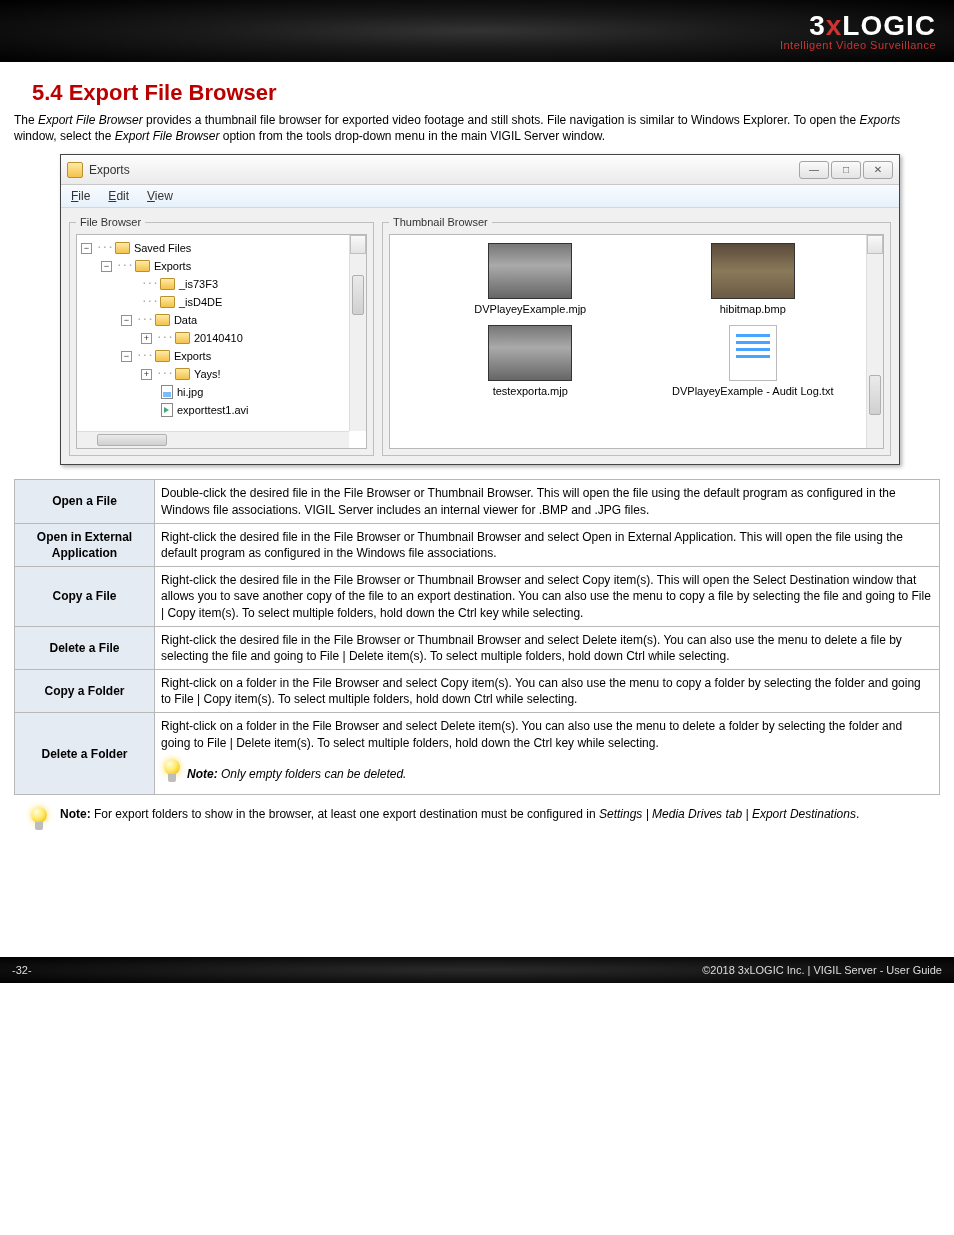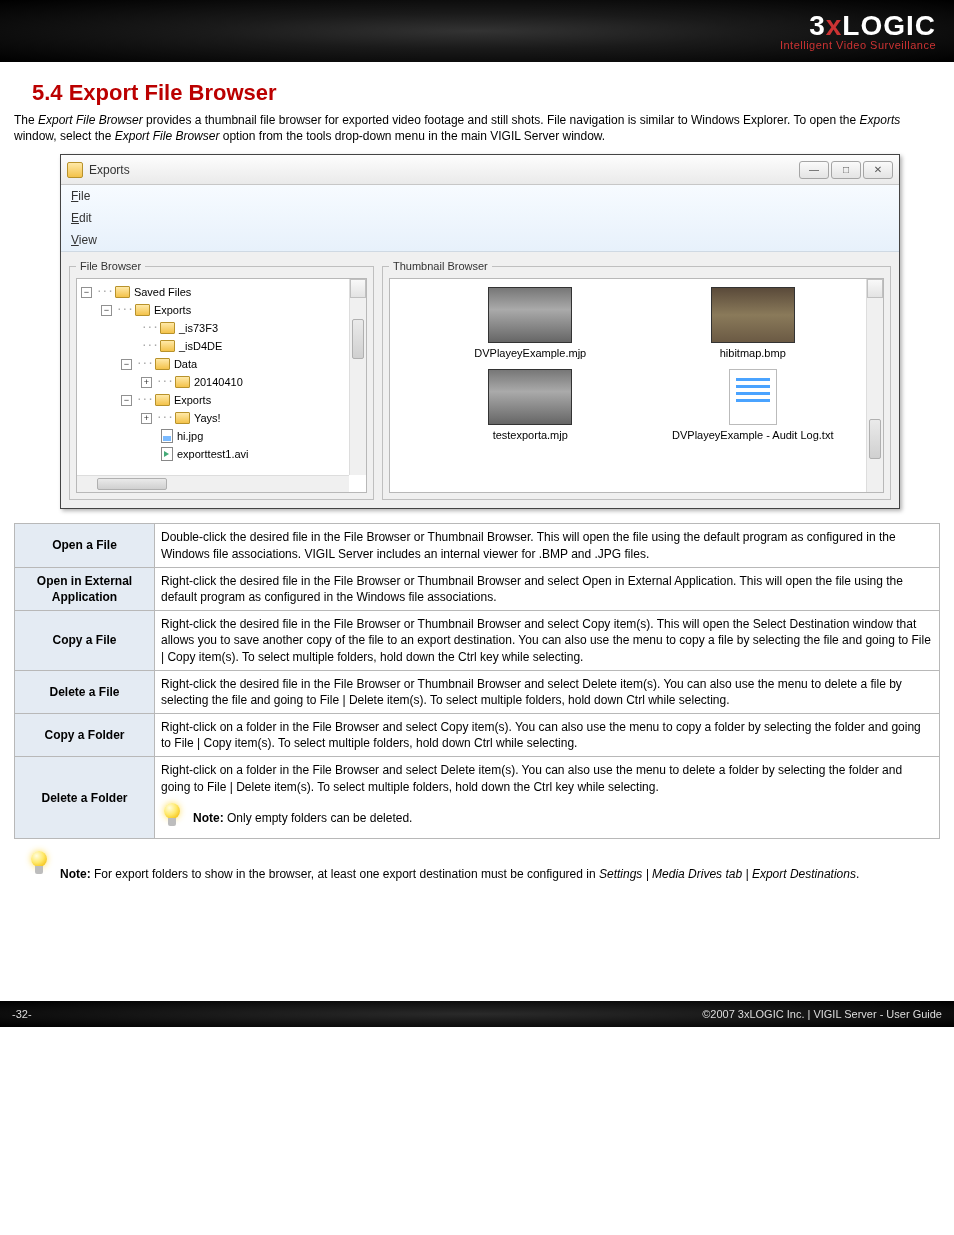--- a/index.html
+++ b/index.html
@@ -93,27 +93,26 @@
     margin-left: 2px;
     display: flex;
     align-items: center;
     justify-content: center;
     font-size: 10px;
     color: #555;
     font-family: Arial,sans-serif;
   }
   .menubar {
     display: flex;
-    gap: 8px;
+    gap: 18px;
     padding: 4px 10px;
     font-size: 12px;
     color: #333;
     background: linear-gradient(#f7fbff,#e7f1fb);
     border-bottom: 1px solid #cfd9e3;
-    flex-direction: column;
   }
   .menubar span u { text-decoration: underline; }
   .panes {
     display: flex;
     padding: 8px;
     gap: 8px;
     background: #f0f0f0;
     align-items: stretch;
   }
   fieldset.pane {
@@ -229,40 +228,40 @@
   }
   table.actions th {
     width: 140px;
     text-align: center;
     background: #e4ebf3;
     font-weight: bold;
     vertical-align: middle;
   }
   .note-row {
     display: flex;
-    align-items: flex-end;
+    align-items: flex-start;
     gap: 10px;
     margin: 6px 0 0 14px;
   }
   .bulb {
     width: 22px; height: 30px; flex-shrink: 0;
     position: relative;
   }
   .bulb::before {
     content: ""; position: absolute; top: 0; left: 3px; width: 16px; height: 16px;
     border-radius: 50%;
     background: radial-gradient(circle at 35% 30%, #fffde0 0%, #ffe96b 45%, #f4c31a 80%);
     box-shadow: 0 0 6px rgba(255,220,80,0.9);
   }
   .bulb::after {
     content: ""; position: absolute; top: 15px; left: 7px; width: 8px; height: 8px;
     background: #bdbdbd; border-radius: 0 0 2px 2px;
   }
   .note-row b { font-family: Arial, sans-serif; }
-  .inner-note { display:flex; align-items:center; gap:10px; margin-top:8px; }
+  .inner-note { display:flex; align-items:center; gap:4px; margin-top:8px;font-style:italic; }
 
   .footer-bar {
     background: radial-gradient(ellipse at center, #2a2a2a 0%, #111 60%, #000 100%);
     color: #ddd;
     font-size: 11px;
     height: 26px;
     display: flex;
     align-items: center;
     justify-content: space-between;
     padding: 0 12px;
@@ -443,14 +442,14 @@
       <b>Note:</b><span> For export folders to show in the browser, at least one export destination must be configured in </span><em>Settings | Media Drives tab | Export Destinations</em><span>.</span>
     </div>
   </div>
 
 </div>
 
 <div style="height:110px"></div>
 
 <div class="footer-bar">
   <span>-32-</span>
-  <span>©2007 3xLOGIC Inc. | VIGIL Server - User Guide</span>
+  <span>©2018 3xLOGIC Inc. | VIGIL Server - User Guide</span>
 </div>
 
 </body></html>

